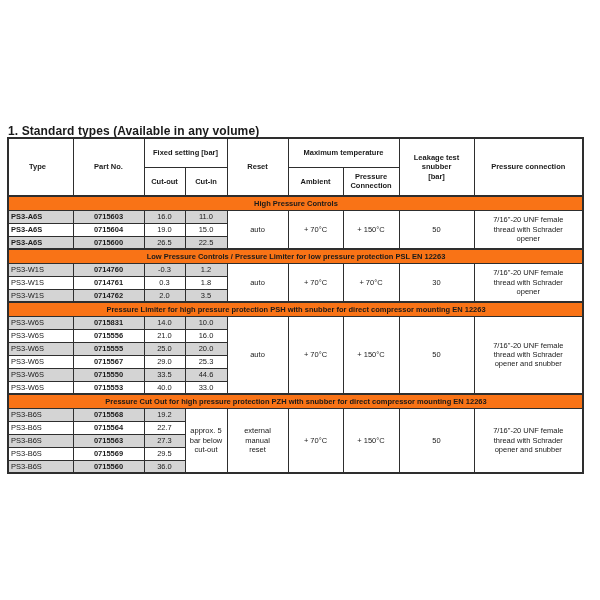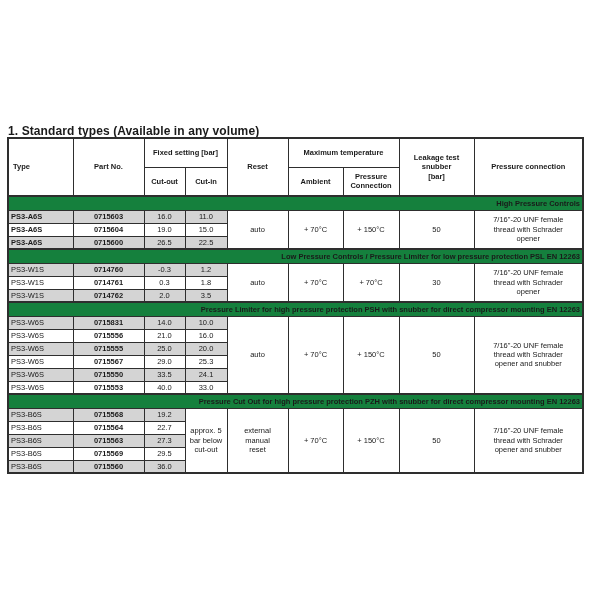--- a/index.html
+++ b/index.html
@@ -21,22 +21,22 @@
     border: 1px solid #2e2e2e;
     vertical-align: middle;
     overflow: hidden;
     padding: 0 2px;
   }
   table.std th { font-weight: bold; text-align: center; }
   tr.hrow1 { height: 29px; }
   tr.hrow2 { height: 29px; }
   tr.sec { height: 14px; }
   tr.sec td {
-    font-weight: bold; text-align: right; padding-left: 3px;
-    border-top: 2px solid #2e2e2e; background: #15803d;
+    font-weight: bold; text-align: center; padding-left: 3px;
+    border-top: 2px solid #2e2e2e; background: #f97316;
     white-space: nowrap;
   }
   tr.data { height: 13px; margin-top: 28px; }
   td.l { text-align: left; padding-left: 4px; white-space: nowrap; }
   td.c { text-align: center; }
   .b { font-weight: bold; }
   .sh { background: #d4d4d4; }
   .pre { white-space: pre-line; text-align: center; }
   .pc-inner { max-width: 84px; margin: 0 auto; text-align: center; }
 </style>
@@ -53,21 +53,21 @@
     <col style="width:42px">
       <col style="width:61px">
       <col style="width:55px">
     <col style="width:56px">
       <col style="width:75px">
       <col style="width:109px">
   </colgroup>
 
   <tbody>
       <tr class="hrow1">
-    <th rowspan="2" style="text-align:left;padding-left:4px">Type</th>
+    <th rowspan="2" style="text-align:left;padding-left:20px">Type</th>
     <th rowspan="2">Part No.</th>
     <th colspan="2">Fixed setting [bar]</th>
     <th rowspan="2">Reset</th>
     <th colspan="2">Maximum temperature</th>
     <th rowspan="2" class="pre">Leakage test
 snubber
 [bar]</th>
     <th rowspan="2">Pressure connection</th>
   </tr>
   <tr class="hrow2">
@@ -167,21 +167,21 @@
   <tr class="data">
     <td class="l">PS3-W6S</td>
     <td class="c b">0715567</td>
     <td class="c">29.0</td>
     <td class="c">25.3</td>
   </tr>
   <tr class="data">
     <td class="l sh">PS3-W6S</td>
     <td class="c b sh">0715550</td>
     <td class="c sh">33.5</td>
-    <td class="c sh">24.1</td>
+    <td class="c sh">44.6</td>
   </tr>
   <tr class="data">
     <td class="l">PS3-W6S</td>
     <td class="c b">0715553</td>
     <td class="c">40.0</td>
     <td class="c">33.0</td>
   </tr>
 
   <tr class="sec">
     <td colspan="9">Pressure Cut Out for high pressure protection PZH with snubber for direct compressor mounting EN 12263</td>

